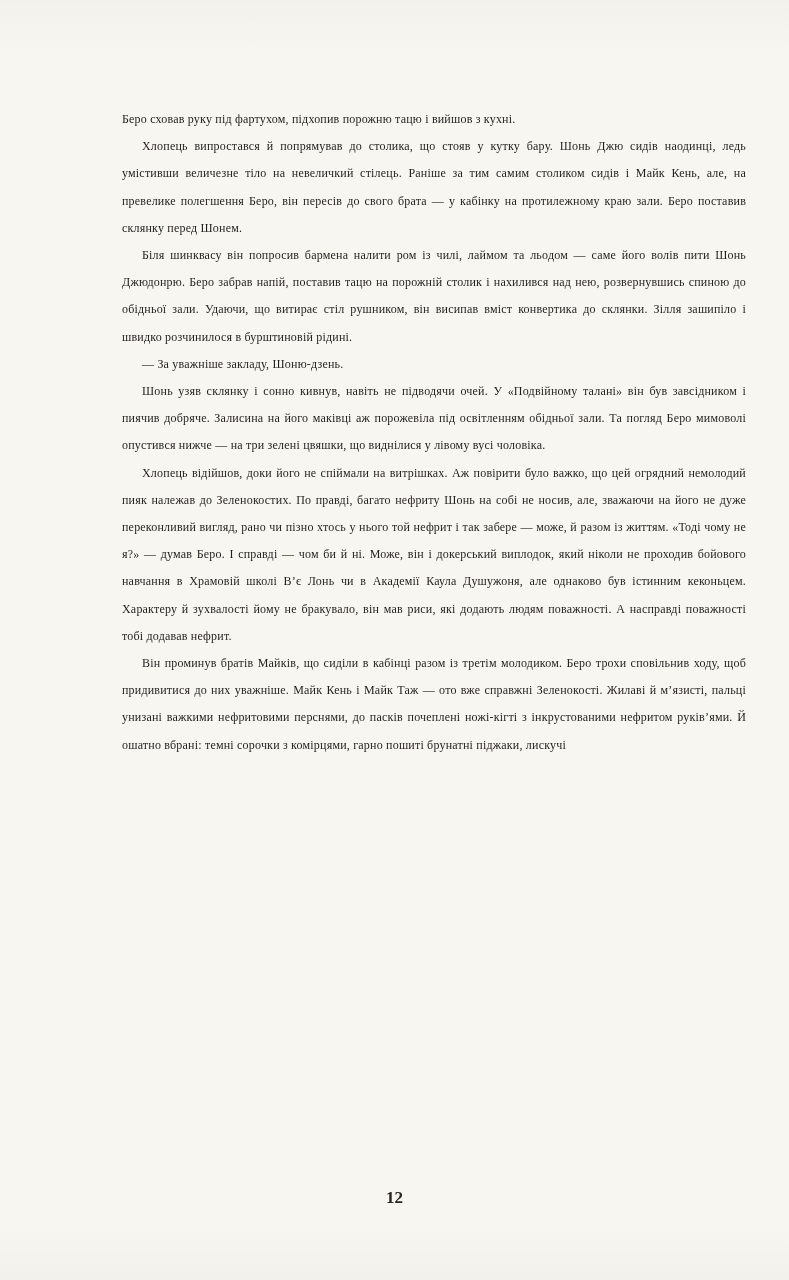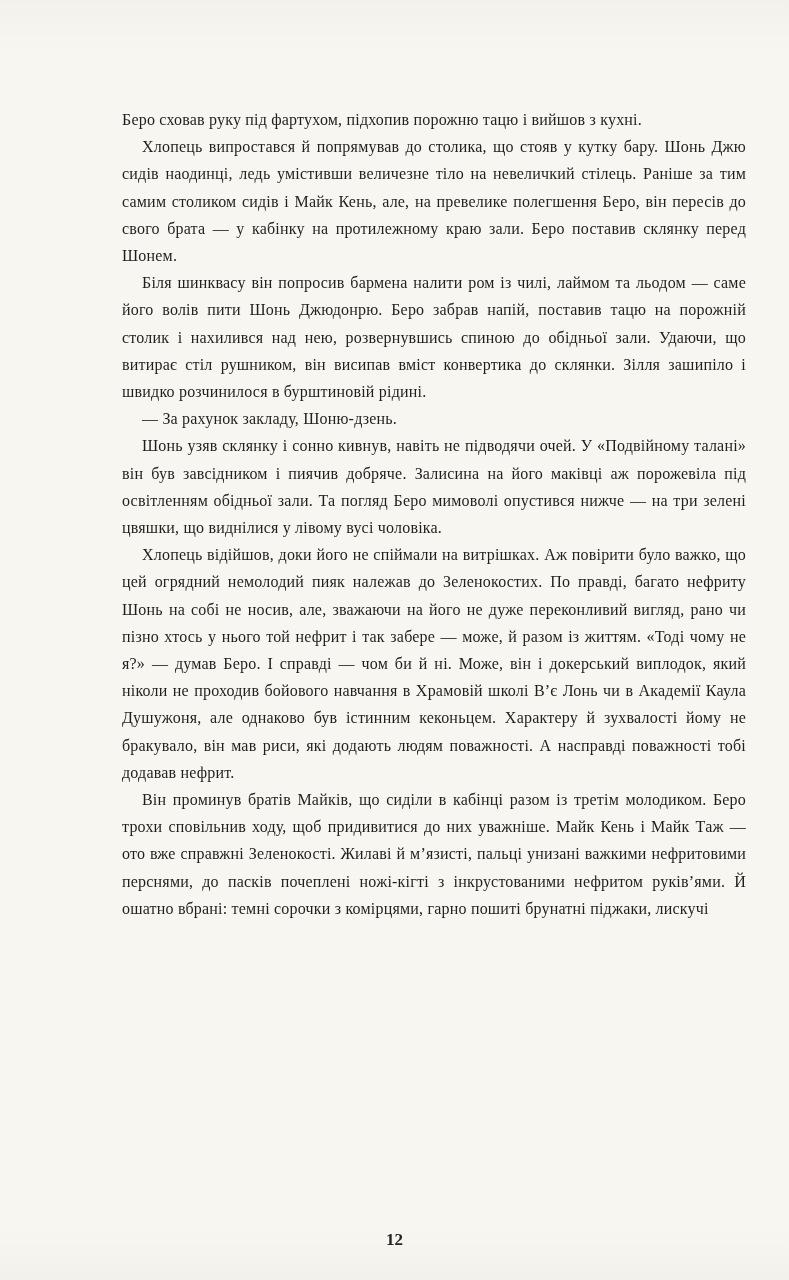--- a/index.html
+++ b/index.html
@@ -15,51 +15,51 @@
     background: linear-gradient(180deg, #f3f1ec 0%, #f8f6f1 4%, #f8f6f1 96%, #f3f1ec 100%);
     overflow: hidden;
     font-family: "Liberation Serif", "DejaVu Serif", serif;
     color: #211f1e;
   }
   .text-block {
     position: absolute;
     left: 122px;
     top: 106px;
     width: 624px;
-    font-size: 16px;
+    font-size: 12px;
     line-height: 27.2px;
     text-align: justify;
     letter-spacing: 0.2px;
   }
   .para {
     margin: 0;
     padding: 0;
     text-indent: 20px;
   }
   .para.no-indent {
     text-indent: 0;
   }
   .page-number {
     position: absolute;
     left: 0;
-    top: 1230px;
+    top: 1188px;
     width: 789px;
     text-align: center;
     font-size: 17px;
     font-weight: bold;
     color: #262422;
   }
 </style>
 </head>
 <body>
 
 <div class="page">
   <div class="text-block">
     <p class="para no-indent">Беро сховав руку під фартухом, підхопив порожню тацю і вийшов з кухні.</p>
     <p class="para">Хлопець випростався й попрямував до столика, що стояв у кутку бару. Шонь Джю сидів наодинці, ледь умістивши величезне тіло на невеличкий стілець. Раніше за тим самим столиком сидів і Майк Кень, але, на превелике полегшення Беро, він пересів до свого брата — у кабінку на протилежному краю зали. Беро поставив склянку перед Шонем.</p>
     <p class="para">Біля шинквасу він попросив бармена налити ром із чилі, лаймом та льодом — саме його волів пити Шонь Джюдонрю. Беро забрав напій, поставив тацю на порожній столик і нахилився над нею, розвернувшись спиною до обідньої зали. Удаючи, що витирає стіл рушником, він висипав вміст конвертика до склянки. Зілля зашипіло і швидко розчинилося в бурштиновій рідині.</p>
-    <p class="para">— За рахунок закладу, Шоню-дзень.</p>
+    <p class="para">— За уважніше закладу, Шоню-дзень.</p>
     <p class="para">Шонь узяв склянку і сонно кивнув, навіть не підводячи очей. У «Подвійному талані» він був завсідником і пиячив добряче. Залисина на його маківці аж порожевіла під освітленням обідньої зали. Та погляд Беро мимоволі опустився нижче — на три зелені цвяшки, що виднілися у лівому вусі чоловіка.</p>
     <p class="para">Хлопець відійшов, доки його не спіймали на витрішках. Аж повірити було важко, що цей огрядний немолодий пияк належав до Зеленокостих. По правді, багато нефриту Шонь на собі не носив, але, зважаючи на його не дуже переконливий вигляд, рано чи пізно хтось у нього той нефрит і так забере — може, й разом із життям. «Тоді чому не я?» — думав Беро. І справді — чом би й ні. Може, він і докерський виплодок, який ніколи не проходив бойового навчання в Храмовій школі В’є Лонь чи в Академії Каула Душужоня, але однаково був істинним кеконьцем. Характеру й зухвалості йому не бракувало, він мав риси, які додають людям поважності. А насправді поважності тобі додавав нефрит.</p>
     <p class="para">Він проминув братів Майків, що сиділи в кабінці разом із третім молодиком. Беро трохи сповільнив ходу, щоб придивитися до них уважніше. Майк Кень і Майк Таж — ото вже справжні Зеленокості. Жилаві й м’язисті, пальці унизані важкими нефритовими перснями, до пасків почеплені ножі-кігті з інкрустованими нефритом руків’ями. Й ошатно вбрані: темні сорочки з комірцями, гарно пошиті брунатні піджаки, лискучі</p>
   </div>
   <div class="page-number">12</div>
 </div>
 
 </body></html>

